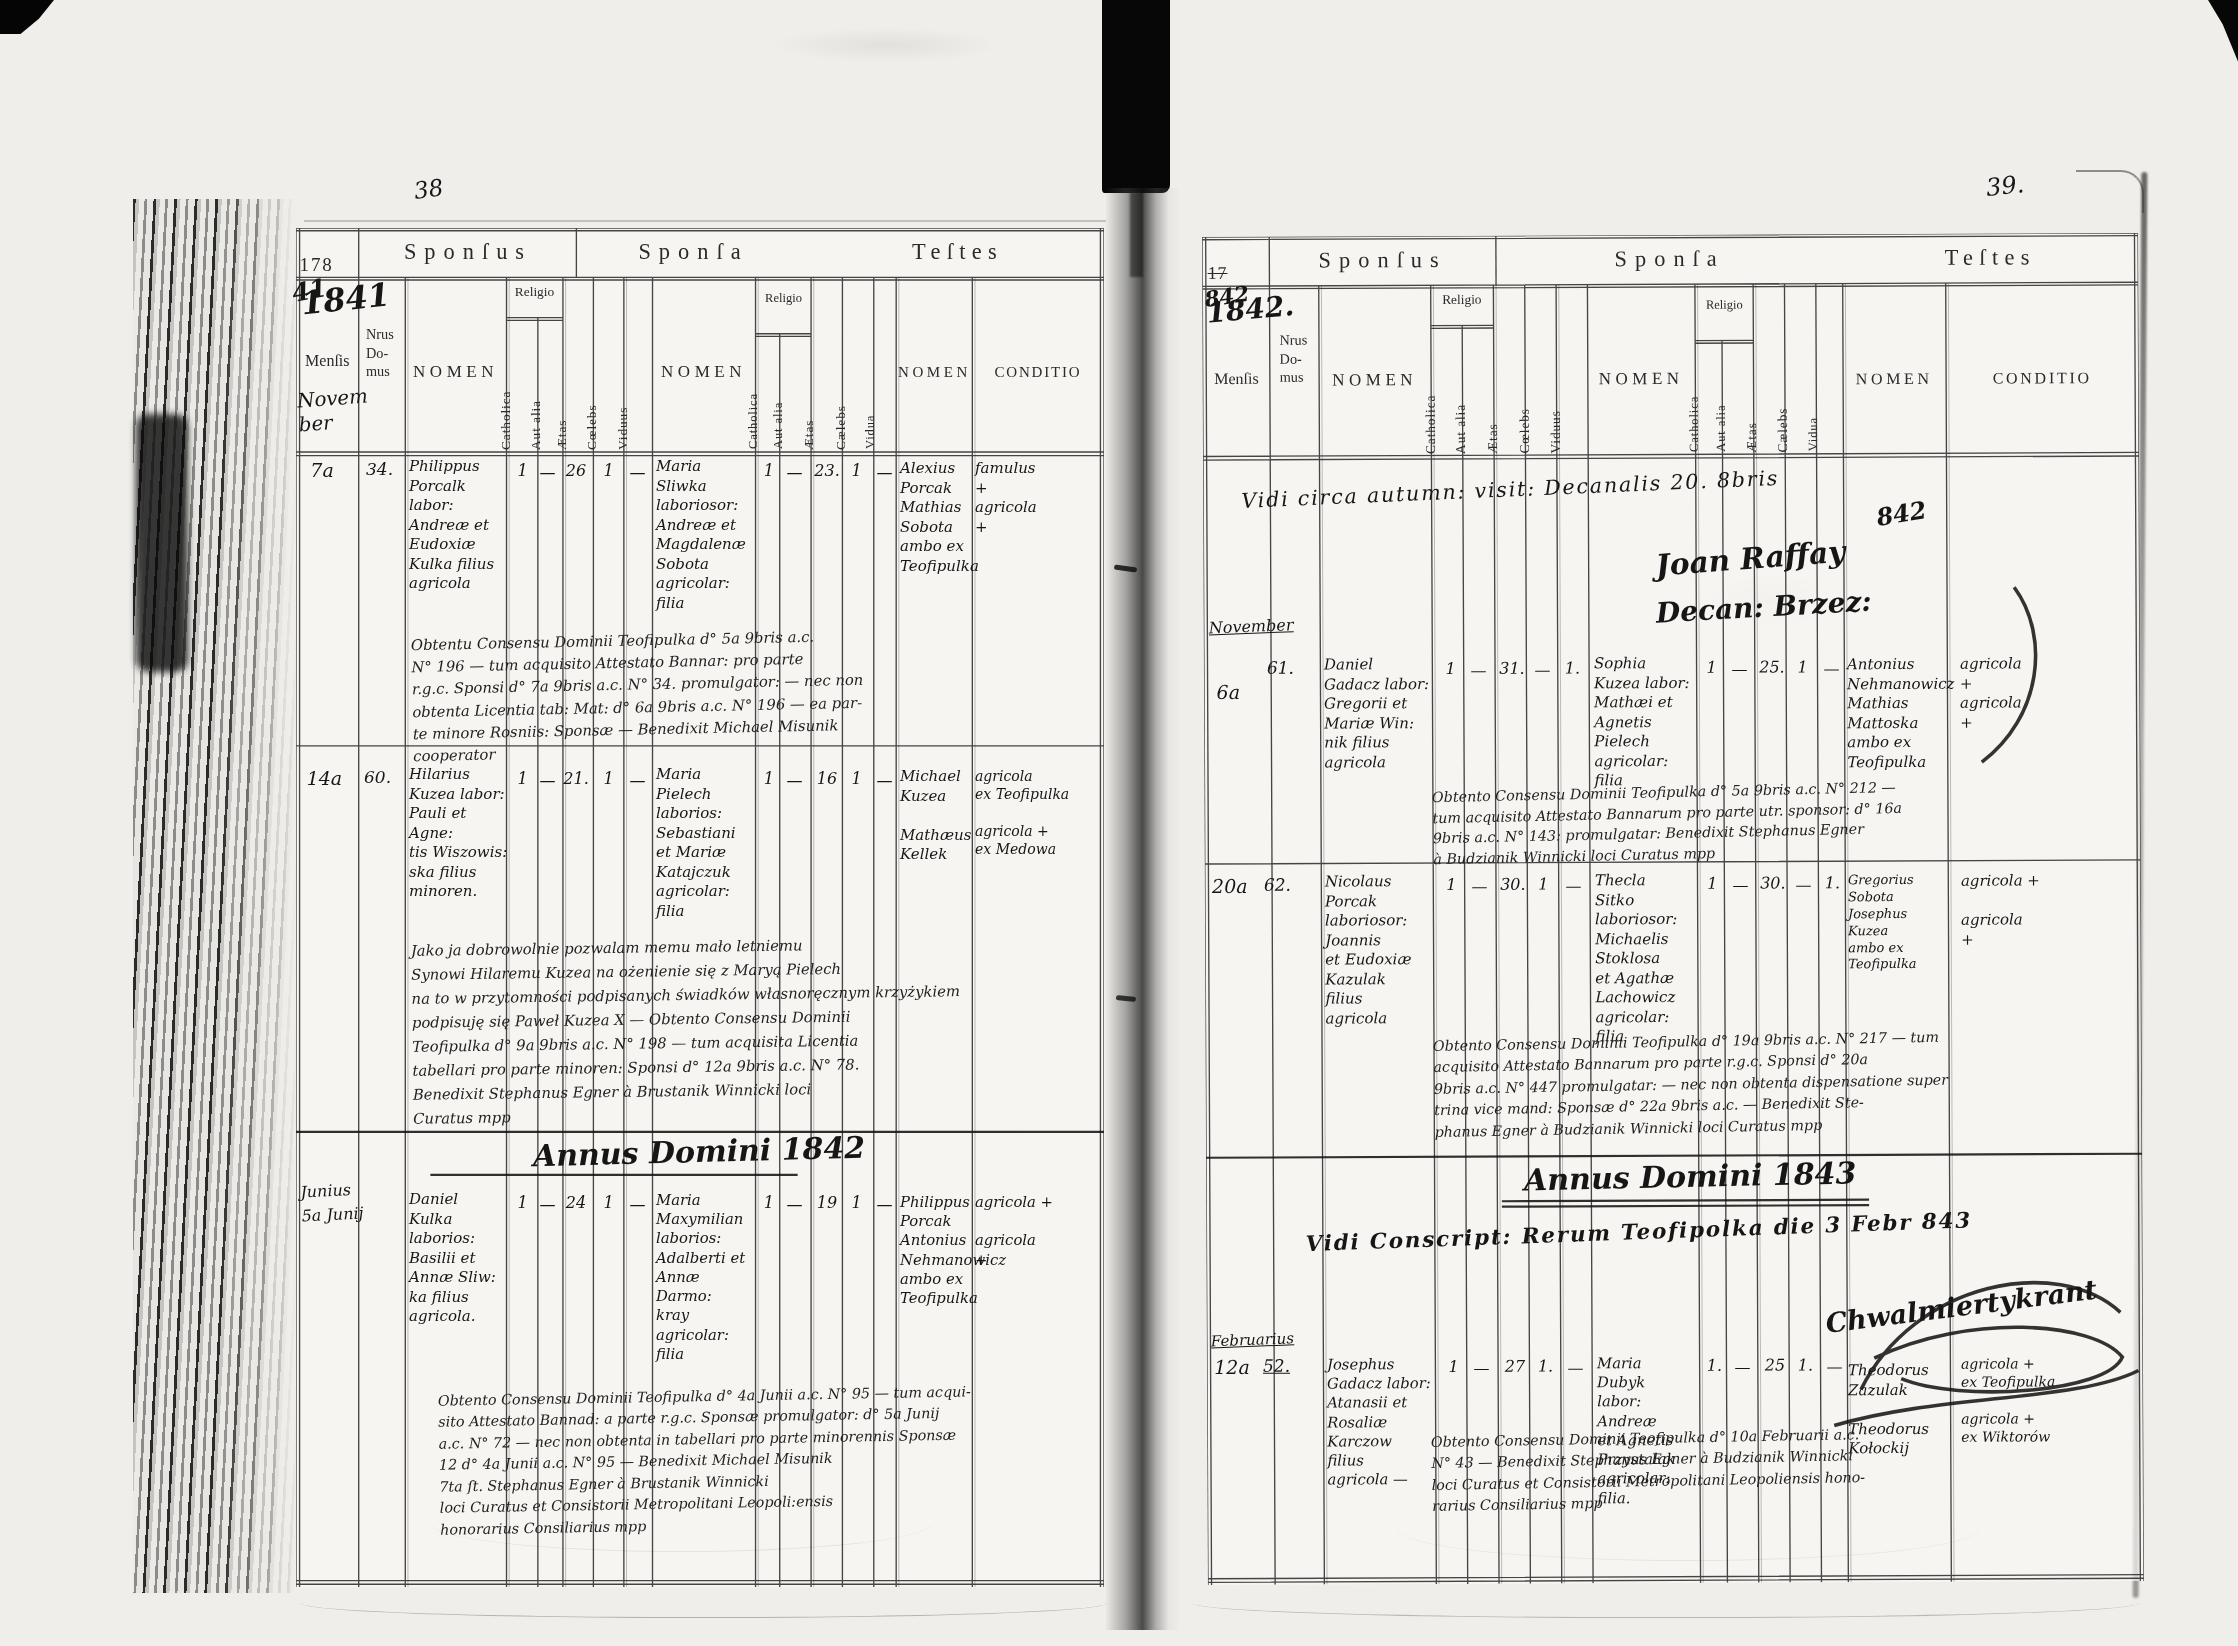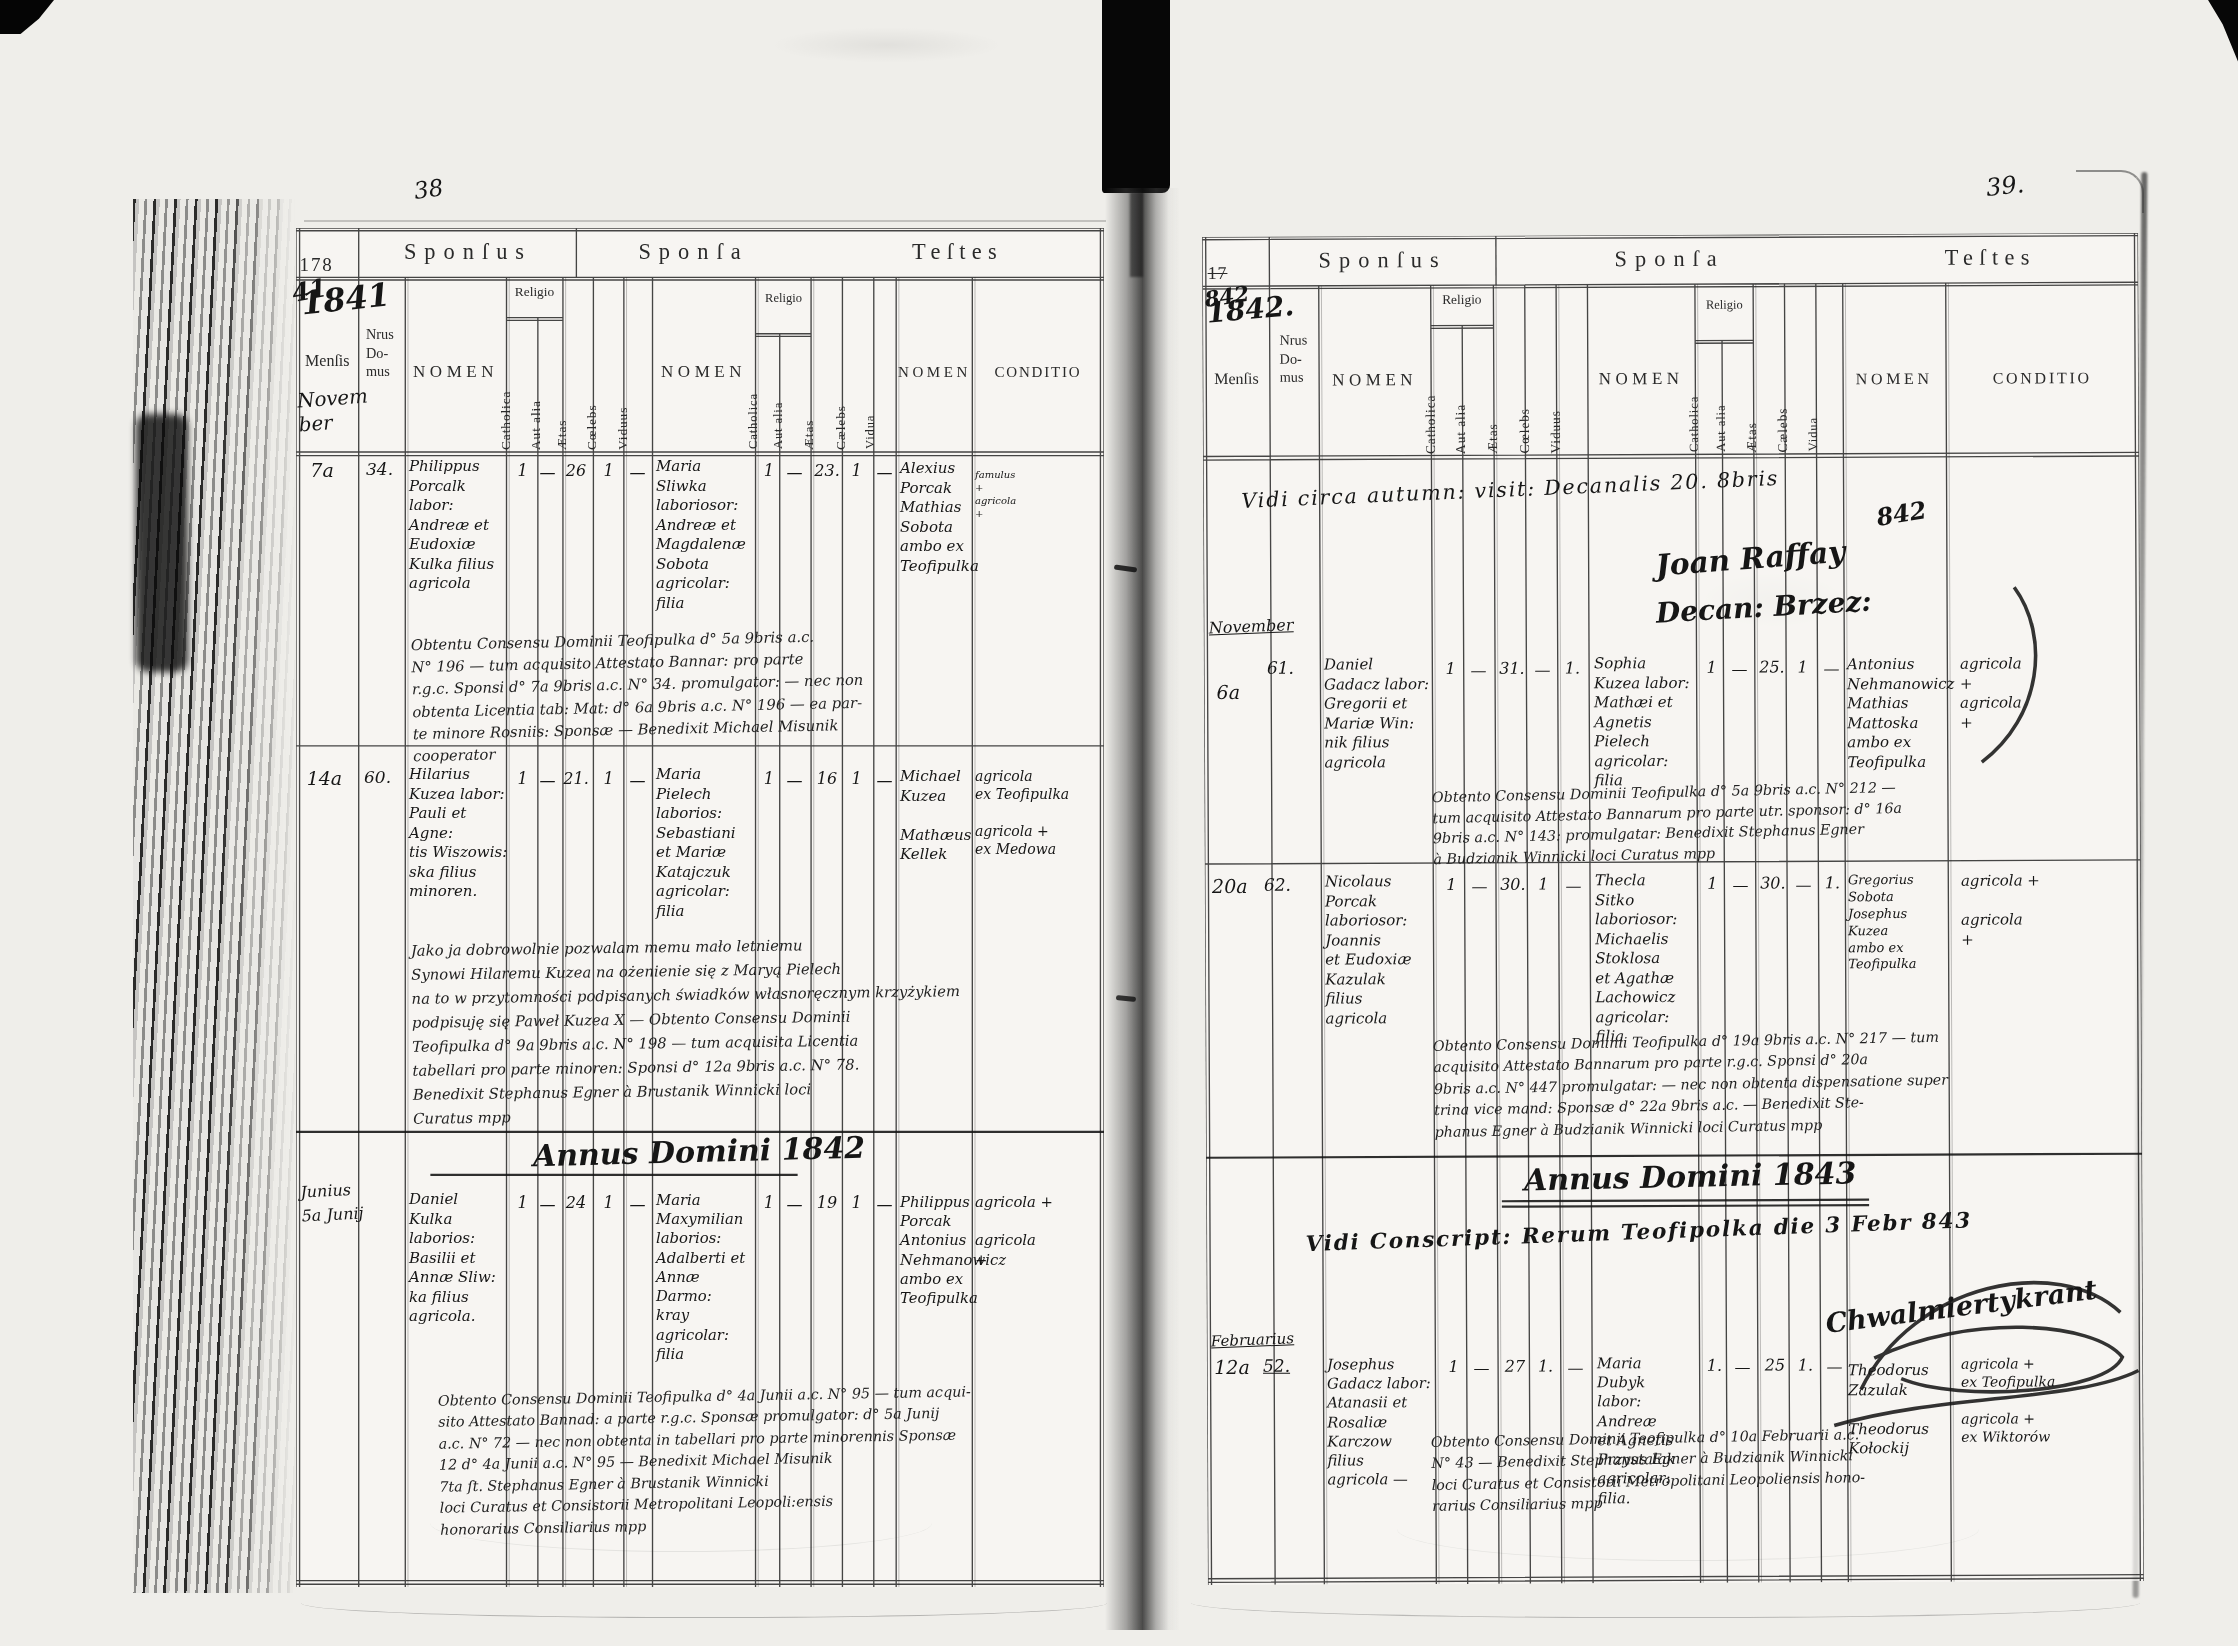--- a/index.html
+++ b/index.html
@@ -120,21 +120,21 @@
     <div class="t s num" style="left:462px;top:233px;width:21.5px;">1</div>
     <div class="t s num" style="left:485px;top:235px;width:27px;">—</div>
     <div class="t s num" style="left:516px;top:233px;width:30px;">23.</div>
     <div class="t s num" style="left:548px;top:233px;width:25px;">1</div>
     <div class="t s num" style="left:577px;top:235px;width:23px;">—</div>
     <div class="t s hand" style="left:604px;top:231px;width:75px;font-size:15px;">Alexius
 Porcak
 Mathias
 Sobota
 ambo ex Teofipulka</div>
-    <div class="t s hand" style="left:679px;top:240px;width:107px;font-size:10px;">famulus
+    <div class="t s hand" style="left:679px;top:231px;width:107px;font-size:15px;">famulus
       +
 agricola
       +</div>
     <div class="t s note" style="left:116px;top:399px;width:682px;font-size:14.8px;transform:rotate(-1.2deg);">Obtentu Consensu Dominii Teofipulka d° 5a 9bris a.c.
 N° 196 — tum acquisito Attestato Bannar: pro parte
 r.g.c. Sponsi d° 7a 9bris a.c. N° 34. promulgator: — nec non
 obtenta Licentia tab: Mat: d° 6a 9bris a.c. N° 196 — ea par-
 te minore Rosniis: Sponsæ — Benedixit Michael Misunik
 cooperator</div>
 

